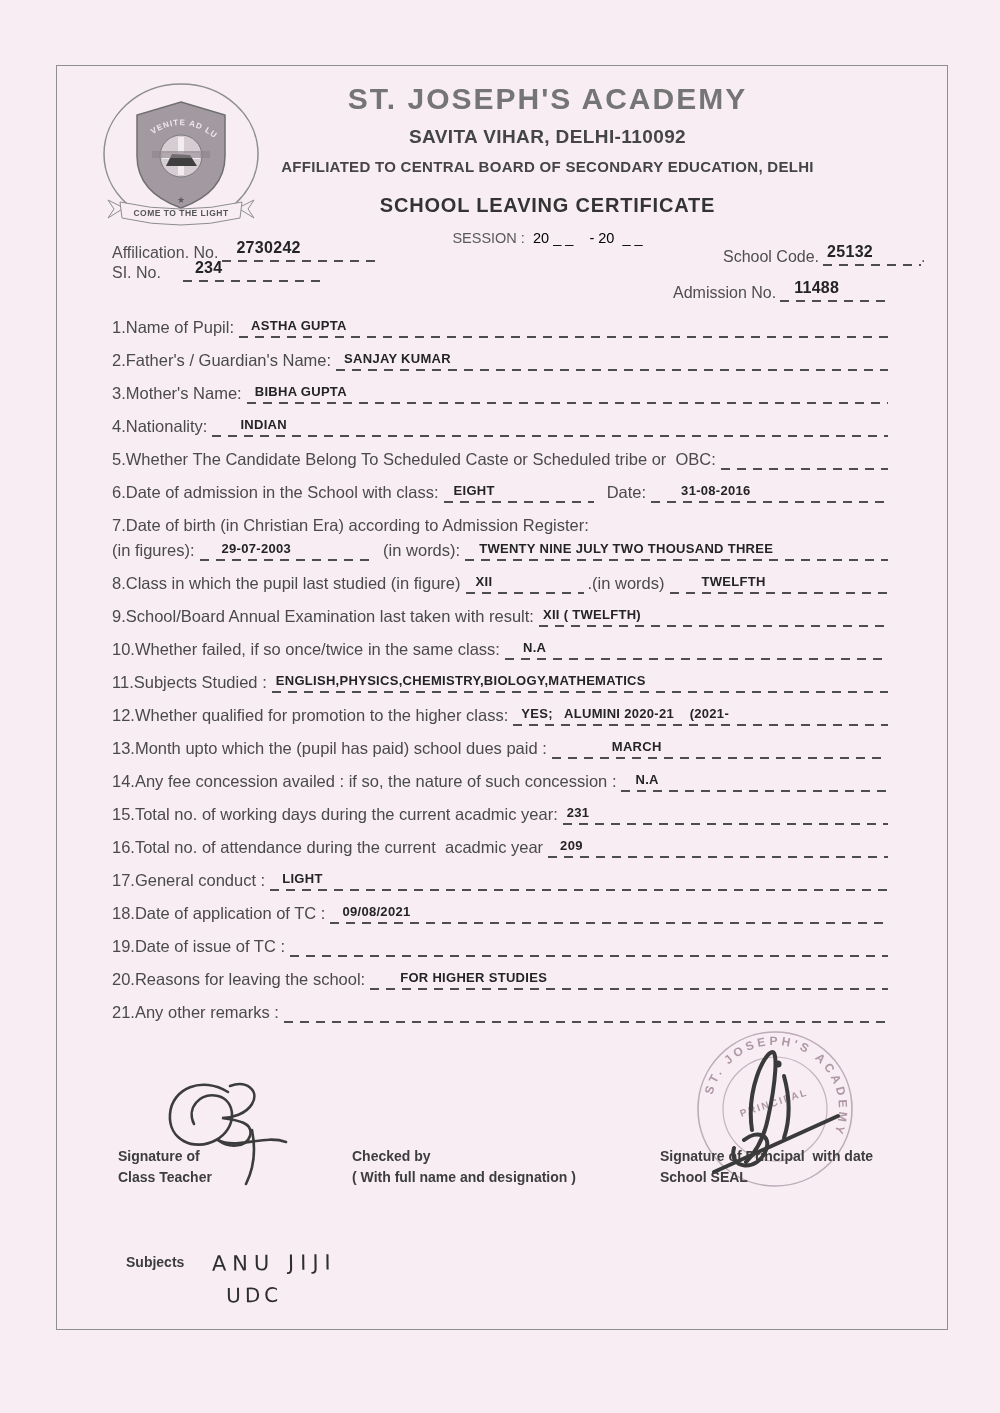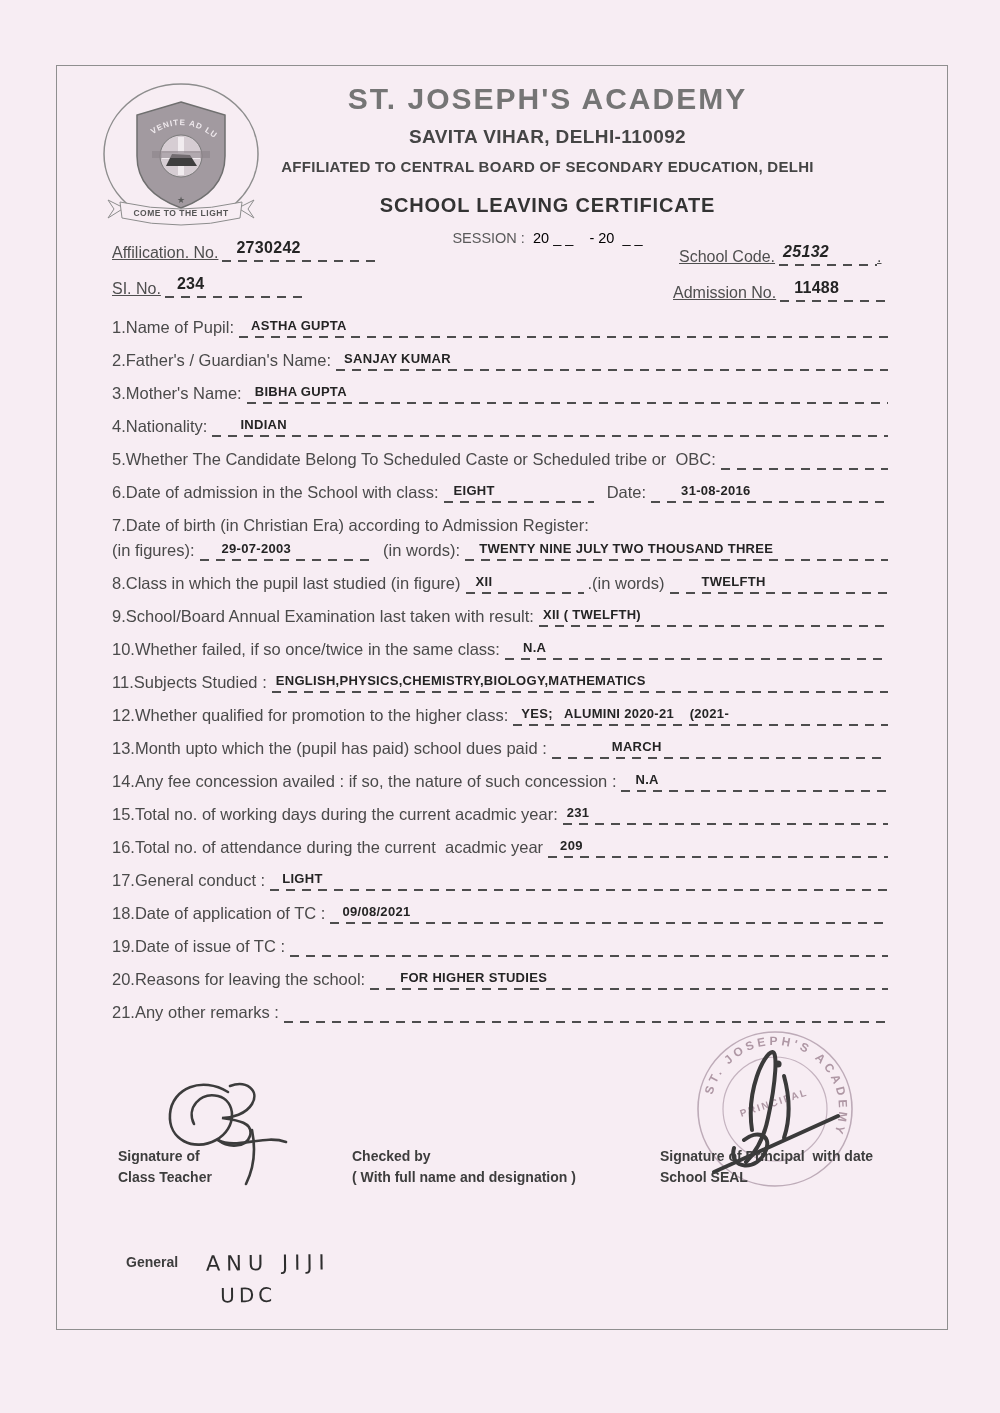--- a/index.html
+++ b/index.html
@@ -22,21 +22,21 @@
   .school-name {
     font-size:30px; font-weight:bold; letter-spacing:2px; color:#757575;
   }
   .school-addr { font-size:19px; font-weight:bold; color:#454545; margin-top:10px; letter-spacing:.4px;}
   .school-affl { font-size:15px; font-weight:bold; color:#454545; margin-top:10px; letter-spacing:.3px;}
   .cert-title { font-size:20px; font-weight:bold; color:#333; margin-top:19px; letter-spacing:.8px;}
   .session { font-size:14.5px; color:#5a5a5a; margin-top:13px; white-space:pre; }
   .session .sess-val { color:#000000; }
   
   .meta { position:absolute; display:flex; align-items:flex-end; font-size:16px; color:#4e4e4e; }
-  .meta .m-label { white-space:pre; padding-right:4px;text-decoration:underline; }
+  .meta .m-label { white-space:pre; padding-right:4px; }
   .m-fill, .f-fill {
     display:inline-block; height:22px; position:relative;
     background-image:repeating-linear-gradient(90deg,#4d4d4d 0 9px, transparent 9px 16px);
     background-size:100% 2px; background-position:0 100%; background-repeat:no-repeat;
   }
   .m-val, .f-value {
     font-weight:bold; color:#242424; white-space:pre; display:inline-block;
     transform:translateY(-1px); letter-spacing:.3px;
   }
   
@@ -94,26 +94,26 @@
     <div class="school-addr">SAVITA VIHAR, DELHI-110092</div>
     <div class="school-affl">AFFILIATED TO CENTRAL BOARD OF SECONDARY EDUCATION, DELHI</div>
     <div class="cert-title">SCHOOL LEAVING CERTIFICATE</div>
     <div class="session"><span>SESSION :</span><span>  </span><span class="sess-val">20 _ _    - 20  _ _</span></div>
   </div>
 
   <div class="meta" style="left:112px; top:240px;">
     <span class="m-label">Affilication. No.</span>
     <span class="m-fill" style="width:160px;"><span class="m-val" style="padding-left:14px;">2730242</span></span>
   </div>
-  <div class="meta" style="left:679px; top:244px;">
+  <div class="meta" style="left:723px; top:244px;">
     <span class="m-label">School Code.</span>
-    <span class="m-fill" style="width:98px;"><span class="m-val" style="padding-left:4px;font-style:italic;">25132</span></span>
+    <span class="m-fill" style="width:98px;"><span class="m-val" style="padding-left:4px;">25132</span></span>
     <span class="m-label">.</span>
   </div>
-  <div class="meta" style="left:112px; top:276px;">
+  <div class="meta" style="left:112px; top:260px;gap:18px;">
     <span class="m-label">SI. No.</span>
     <span class="m-fill" style="width:140px;"><span class="m-val" style="padding-left:12px;">234</span></span>
   </div>
   <div class="meta" style="left:673px; top:280px;">
     <span class="m-label">Admission No.</span>
     <span class="m-fill" style="width:110px;"><span class="m-val" style="padding-left:14px;">11488</span></span>
   </div>
 
   <div class="fields">
       <div class="field-row">
@@ -239,19 +239,19 @@
         <circle cx="92" cy="44" r="1.6" fill="#3a3a3a"></circle>
       </g>
     </svg>
   </div>
 
   <div class="sig-block" style="left:118px; top:1146px;"><span>Signature of</span><br><span>Class Teacher</span></div>
   <div class="sig-block" style="left:660px; top:1146px;"><span>Signature of Principal  with date</span><br><span>School SEAL</span></div>
   <div class="sig-block" style="left:352px; top:1146px;"><span>Checked by</span><br><span>( With full name and designation )</span></div>
 
   <div class="clerical">
-    <span class="clerical-label">General</span>
+    <span class="clerical-label">Subjects</span>
     <span class="handwriting">
       <span>ANU JIJI</span>
       <span class="hw-line2">UDC</span>
     </span>
   </div>
 </div>
 
 </body></html>

